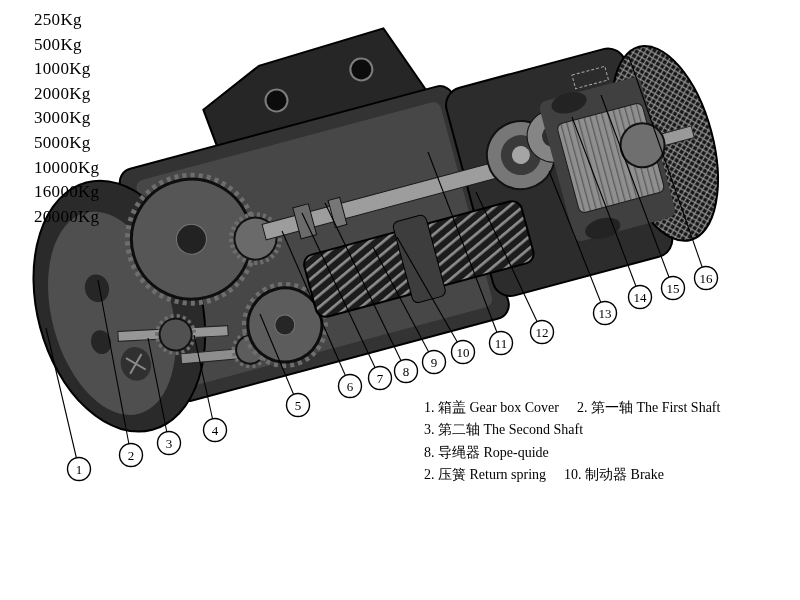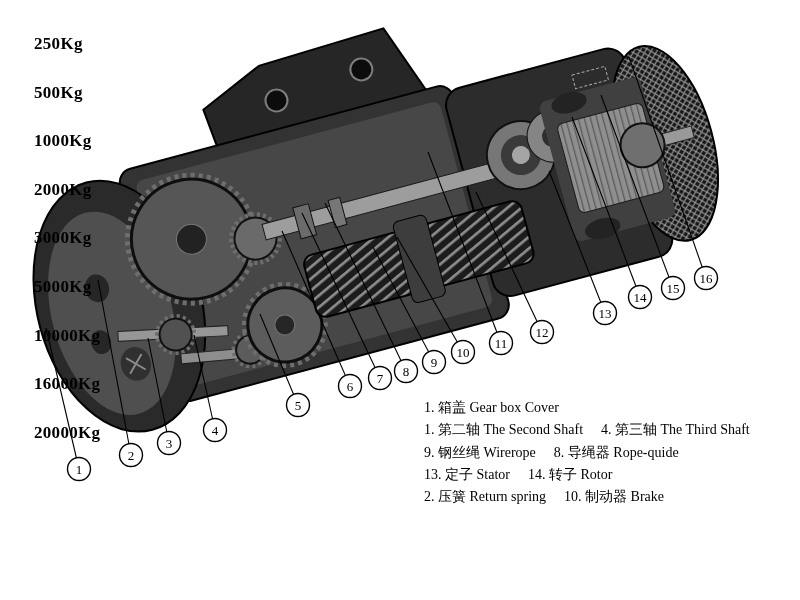--- a/index.html
+++ b/index.html
@@ -2,21 +2,21 @@
 <html><head>
 <meta charset="utf-8">
 <style>
   html,body{margin:0;padding:0;background:#fff;}
   .stage{
     position:relative;width:800px;height:600px;background:#ffffff;
     overflow:hidden;font-family:"Liberation Serif","DejaVu Serif",serif;color:#000;
   }
   
   .capacity-list{position:absolute;left:34px;top:8px;}
-  .cap{font-size:17px;font-weight:bold;line-height:24.6px;letter-spacing:.3px;margin-top:24px;}
+  .cap{font-size:17px;font-weight:normal;line-height:24.6px;letter-spacing:.3px;}
   
   .legend{position:absolute;left:424px;top:397px;font-size:14px;}
   .legend-row{display:flex;gap:18px;white-space:nowrap;line-height:22.3px;}
   .legend-item{display:inline-block;}
   
   .machine-svg,.callout-svg{position:absolute;left:0;top:0;}
   .leader{stroke:#000;stroke-width:1.1;}
   .callout-circle{fill:#ffffff;stroke:#000;stroke-width:1.4;}
   .callout-num{font-family:"Liberation Serif","DejaVu Serif",serif;font-size:13px;text-anchor:middle;fill:#000;}
 </style>
@@ -189,38 +189,33 @@
       <div class="cap">3000Kg</div>
       <div class="cap">5000Kg</div>
       <div class="cap">10000Kg</div>
       <div class="cap">16000Kg</div>
       <div class="cap">20000Kg</div>
     </div>
 
   <div class="legend">
       <div class="legend-row">
         <span class="legend-item">1. 箱盖 Gear box Cover</span>
-      </div>
-      <div class="legend-row">
-        <span class="legend-item">1. 第二轴 The Second Shaft</span>
-        <span class="legend-item">4. 第三轴 The Third Shaft</span>
-      </div>
-      <div class="legend-row">
-      </div>
-      <div class="legend-row">
-      </div>
-      <div class="legend-row">
-        <span class="legend-item">9. 钢丝绳 Wirerope</span>
+        <span class="legend-item">2. 第一轴 The First Shaft</span>
+      </div>
+      <div class="legend-row">
+        <span class="legend-item">3. 第二轴 The Second Shaft</span>
+      </div>
+      <div class="legend-row">
+      </div>
+      <div class="legend-row">
+      </div>
+      <div class="legend-row">
         <span class="legend-item">8. 导绳器 Rope-quide</span>
       </div>
       <div class="legend-row">
-      </div>
-      <div class="legend-row">
-        <span class="legend-item">13. 定子 Stator</span>
-        <span class="legend-item">14. 转子 Rotor</span>
       </div>
       <div class="legend-row">
         <span class="legend-item">2. 压簧 Return spring</span>
         <span class="legend-item">10. 制动器 Brake</span>
       </div>
     </div>
 
 </div>
 
 </body></html>

